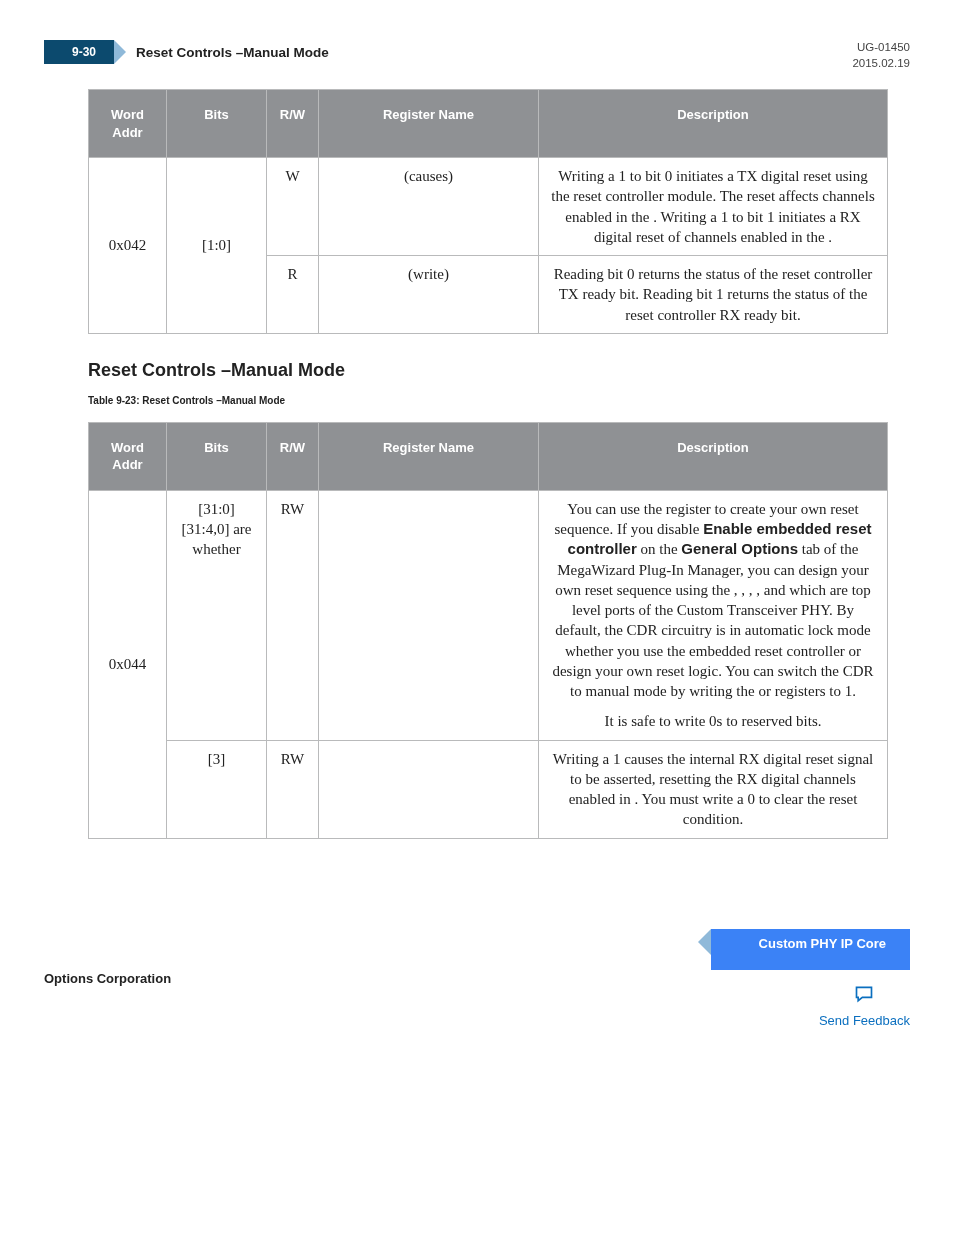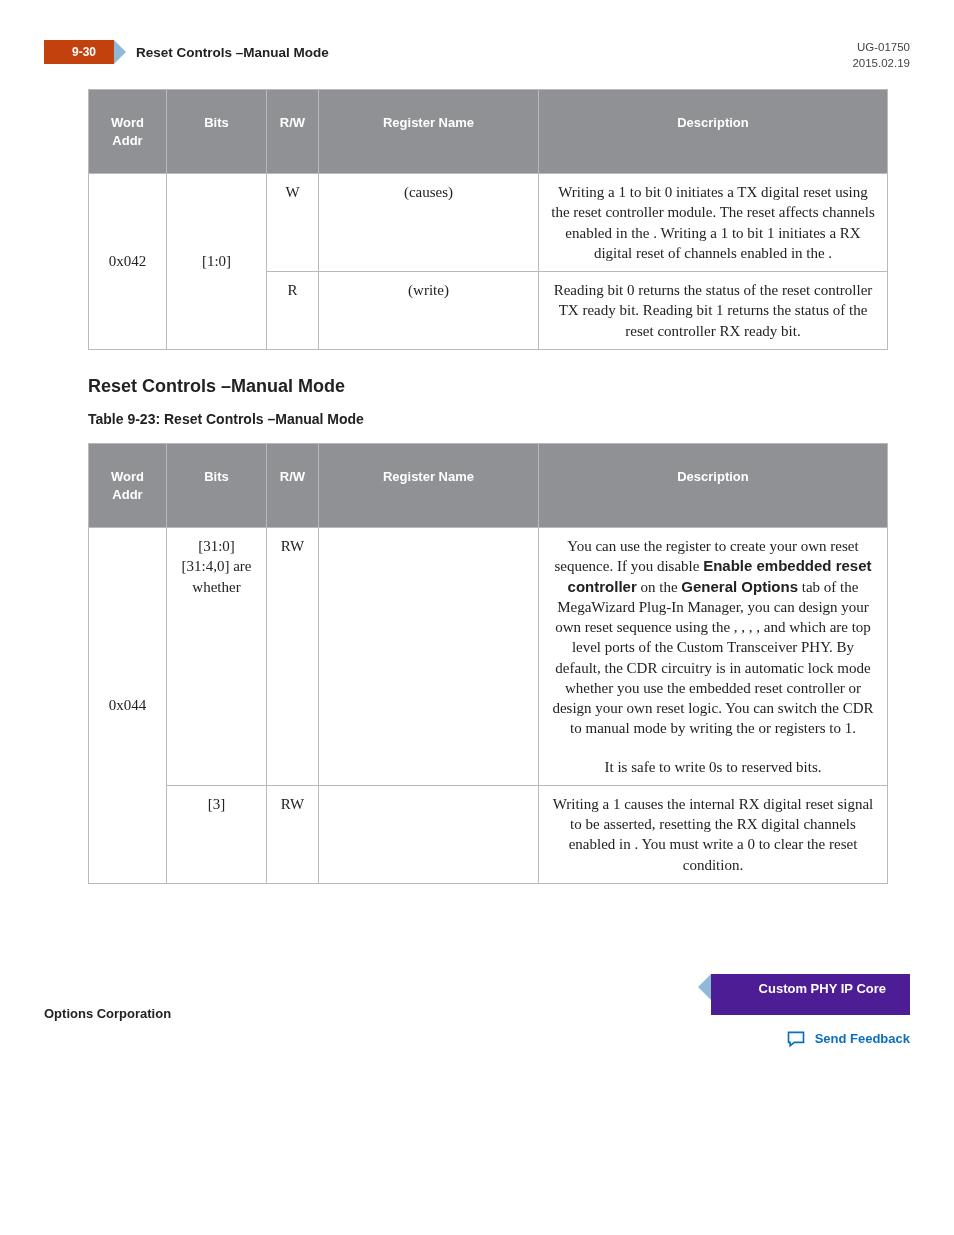--- a/index.html
+++ b/index.html
@@ -8,21 +8,21 @@
     font-size: 15px;
     color: #222;
     margin: 0;
     padding: 40px 44px 60px 44px;
     width: 954px;
     background: #fff;
     line-height: 1.35;
   }
   .topbar { display: flex; align-items: flex-start; margin-bottom: 18px; }
   .pg-tab {
-    background: #c2410c;
+    background: #0c4a6e;
     color: #fff;
     font-family: Arial, Helvetica, sans-serif;
     font-weight: bold;
     font-size: 12px;
     padding: 5px 18px 5px 28px;
     position: relative;
     height: 24px;
     display: flex;
     align-items: center;
   }
@@ -46,21 +46,21 @@
     border-collapse: collapse;
     width: 800px;
     margin: 0 0 24px 44px;
   }
   table.reg thead th {
     background: #8f9194;
     color: #fff;
     font-family: Arial, Helvetica, sans-serif;
     font-weight: bold;
     font-size: 13px;
-    padding: 24px 6px;
+    padding: 16px 6px;
     text-align: center;
     border: 1px solid #b9babb;
     vertical-align: top;
   }
   table.reg td {
     border: 1px solid #b9babb;
     padding: 8px 10px;
     vertical-align: top;
     font-size: 15px;
     text-align: center;
@@ -69,77 +69,78 @@
   .bold { font-weight: bold; font-family: Arial, Helvetica, sans-serif; }
 
   h2.sect {
     font-family: Arial, Helvetica, sans-serif;
     font-size: 18px;
     font-weight: bold;
     margin: 14px 0 12px 44px;
   }
   h3.tbl {
     font-family: Arial, Helvetica, sans-serif;
-    font-size: 14px;
+    font-size: 10px;
     font-weight: bold;
     margin: 8px 0 14px 44px;
   }
 
   .footer {
     display: flex;
     align-items: center;
     margin-top: 90px;
   }
   .corp {
     font-family: Arial, Helvetica, sans-serif;
     font-weight: bold;
     font-size: 13px;
   }
   .foot-right { margin-left: auto; text-align: right; }
   .foot-tab {
     display: inline-block;
-    background: #4c1d95;
+    background: #3b82f6;
     color: #fff;
     font-family: Arial, Helvetica, sans-serif;
     font-weight: bold;
     font-size: 13px;
     padding: 6px 24px 6px 48px;
     position: relative;
     height: 41px;
   }
   .foot-tab::before{
     content:"";
     position:absolute; left:-13px; top:0;
     border-top:13px solid transparent;
     border-bottom:13px solid transparent;
     border-right:13px solid #8fb9d9;
   }
   .feedback {
     margin-top: 14px;
     color: #0b6fbf;
     font-family: Arial, Helvetica, sans-serif;
-    font-weight: bold;
+    font-weight: normal;
     font-size: 13px;
     display: inline-flex;
     align-items: center;
     gap: 8px;
     cursor: pointer;
+    flex-direction: column;
   }
   .feedback svg { width: 22px; height: 20px; stroke:#0b6fbf; fill:none; stroke-width:2; }
   .desc-cell { text-align: justify; }
-  .safe { margin-top:18px; display:block; }
+  .safe { margin-top:10px; display:block; }
 </style>
 </head>
 <body>
 
 <div class="topbar">
   <div class="pg-tab">9-30</div>
   <div class="section-title">Reset Controls –Manual Mode</div>
   <div class="meta">
-    <div>UG-01750</div>
+    <div>UG-01450</div>
     <div>2015.02.19</div>
   </div>
 </div>
 
 <table class="reg">
   <thead>
     <tr>
       <th style="width:78px">Word Addr</th>
       <th style="width:100px">Bits</th>
       <th style="width:52px">R/W</th>

